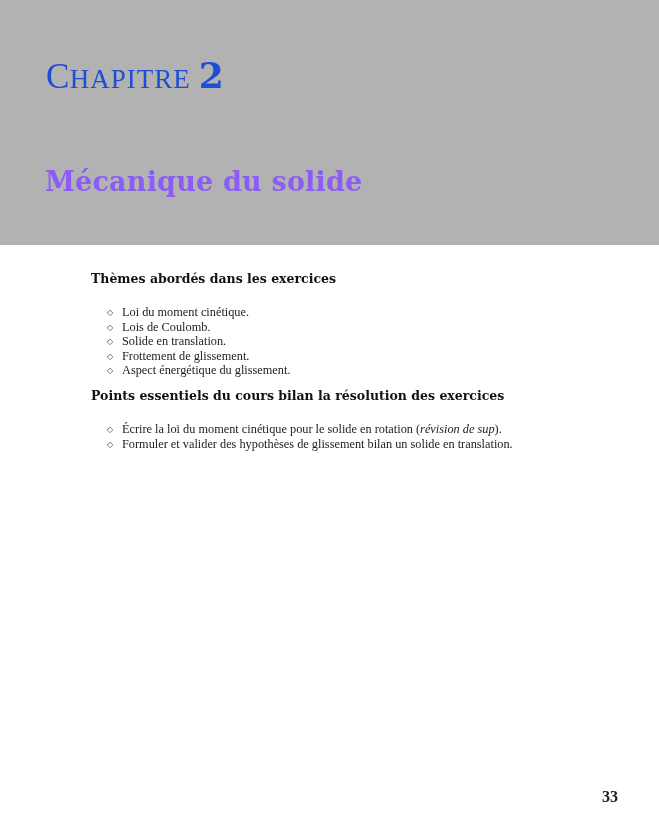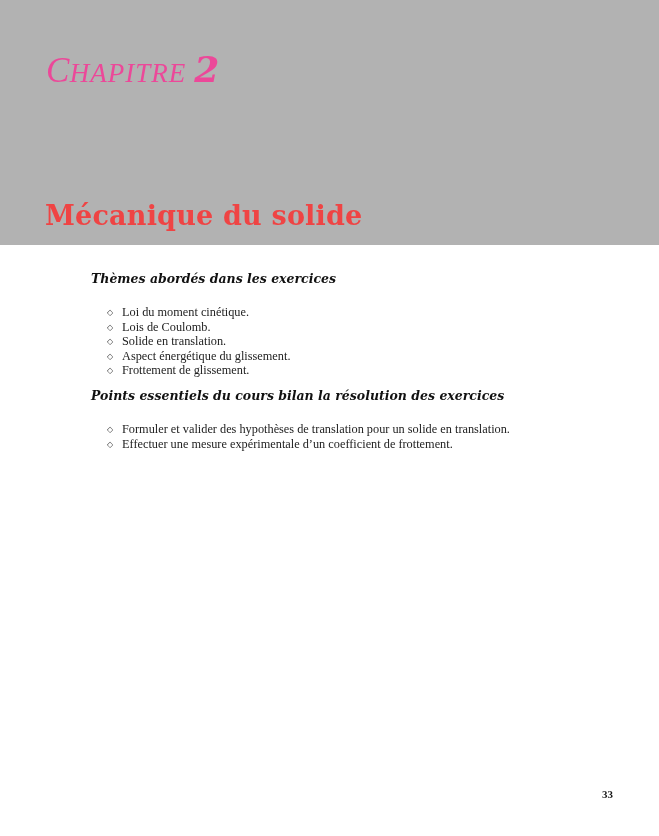--- a/index.html
+++ b/index.html
@@ -4,67 +4,67 @@
   <style>
     html, body { margin: 0; padding: 0; }
     body {
       width: 659px; height: 836px; background: #ffffff; position: relative; overflow: hidden;
       font-family: "DejaVu Serif", serif; color: #111;
     }
     .band {
       position: absolute; left: 0; top: 0; width: 659px; height: 245px; background: #b2b2b2;
     }
     .chapter {
-      position: absolute; left: 46px; top: 48px; font-family: "Liberation Serif", serif;
-      color: #ec4899; white-space: nowrap; font-style: italic;
+      position: absolute; left: 46px; top: 54px; font-family: "Liberation Serif", serif;
+      color: #1d4ed8; white-space: nowrap;
     }
     .chapter .cap { font-size: 35px; letter-spacing: 0.5px; }
     .chapter .sc { font-size: 27px; letter-spacing: 1px; }
     .chapter .num { font-size: 36px; font-weight: bold; margin-left: 8px; font-family: "DejaVu Serif", serif; }
     .title {
       position: absolute; left: 45px; top: 166px; font-size: 27px; font-weight: bold;
-      font-family: "DejaVu Serif", serif; color: #ef4444; white-space: nowrap; letter-spacing: 0.2px; margin-top: 34px;
+      font-family: "DejaVu Serif", serif; color: #8b5cf6; white-space: nowrap; letter-spacing: 0.2px;
     }
     .section-h {
       position: absolute; left: 91px; font-size: 12.5px; font-weight: bold;
-      font-family: "DejaVu Serif", serif; color: #111; white-space: nowrap; font-style: italic;
+      font-family: "DejaVu Serif", serif; color: #111; white-space: nowrap;
     }
     ul.items {
       position: absolute; left: 107px; margin: 0; padding: 0; list-style: none;
       font-family: "Liberation Serif", serif; font-size: 12.3px; color: #222;
     }
     ul.items li { height: 14.6px; line-height: 23px; white-space: nowrap; }
     ul.items li .bullet {
       display: inline-block; width: 15px; font-size: 8px; color: #444; vertical-align: 1px;
       font-family: "DejaVu Sans", sans-serif;
     }
     .page-num {
-      position: absolute; left: 602px; top: 788px; font-size: 11px; font-weight: bold;
+      position: absolute; left: 602px; top: 788px; font-size: 16px; font-weight: bold;
       font-family: "Liberation Serif", serif; color: #1a1a1a;
     }
   </style>
 </head>
 <body>
 
 <div class="band"></div>
 
 <div class="chapter">
   <span class="cap">C</span><span class="sc">HAPITRE</span><span class="num">2</span>
 </div>
 
 <div class="title">Mécanique du solide</div>
 
 <div class="section-h" style="top:271px;">Thèmes abordés dans les exercices</div>
 <ul class="items" style="top:301px;">
   <li><span class="bullet">◇</span><span>Loi du moment cinétique.</span></li>
   <li><span class="bullet">◇</span><span>Lois de Coulomb.</span></li>
   <li><span class="bullet">◇</span><span>Solide en translation.</span></li>
+  <li><span class="bullet">◇</span><span>Frottement de glissement.</span></li>
   <li><span class="bullet">◇</span><span>Aspect énergétique du glissement.</span></li>
-  <li><span class="bullet">◇</span><span>Frottement de glissement.</span></li>
 </ul>
 
 <div class="section-h" style="top:388px;">Points essentiels du cours bilan la résolution des exercices</div>
 <ul class="items" style="top:418px;">
-  <li><span class="bullet">◇</span><span>Formuler et valider des hypothèses de translation pour un solide en translation.</span></li>
-  <li><span class="bullet">◇</span><span>Effectuer une mesure expérimentale d’un coefficient de frottement.</span></li>
+  <li><span class="bullet">◇</span><span>Écrire la loi du moment cinétique pour le solide en rotation (</span><i>révision de sup</i><span>).</span></li>
+  <li><span class="bullet">◇</span><span>Formuler et valider des hypothèses de glissement bilan un solide en translation.</span></li>
 </ul>
 
 <div class="page-num">33</div>
 
 </body></html>

